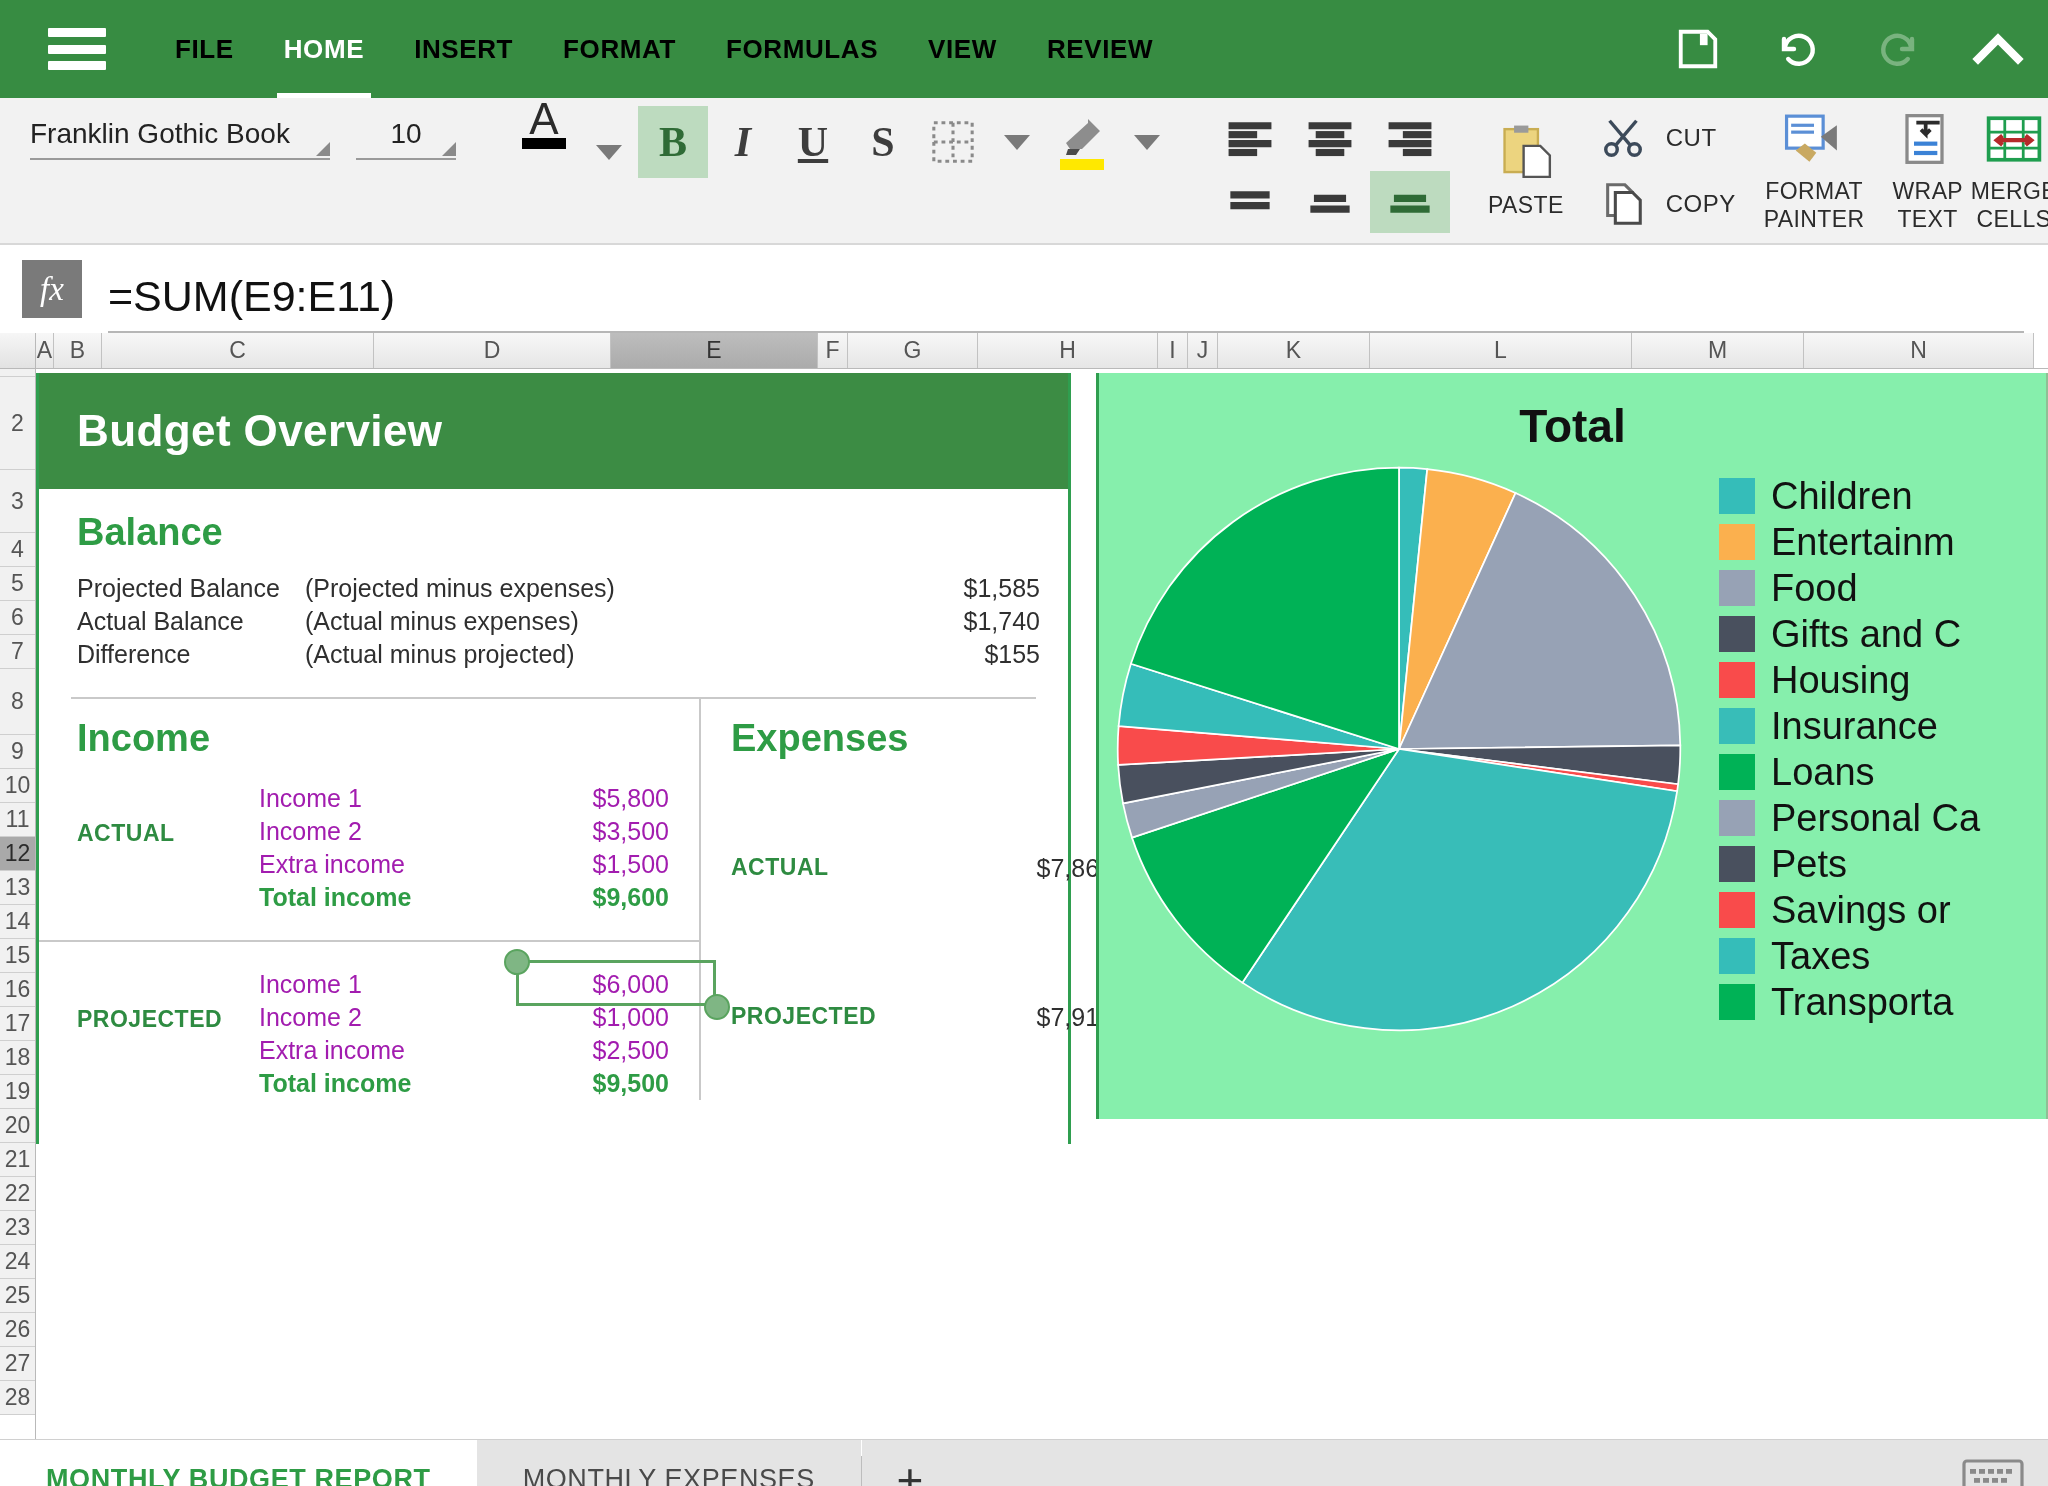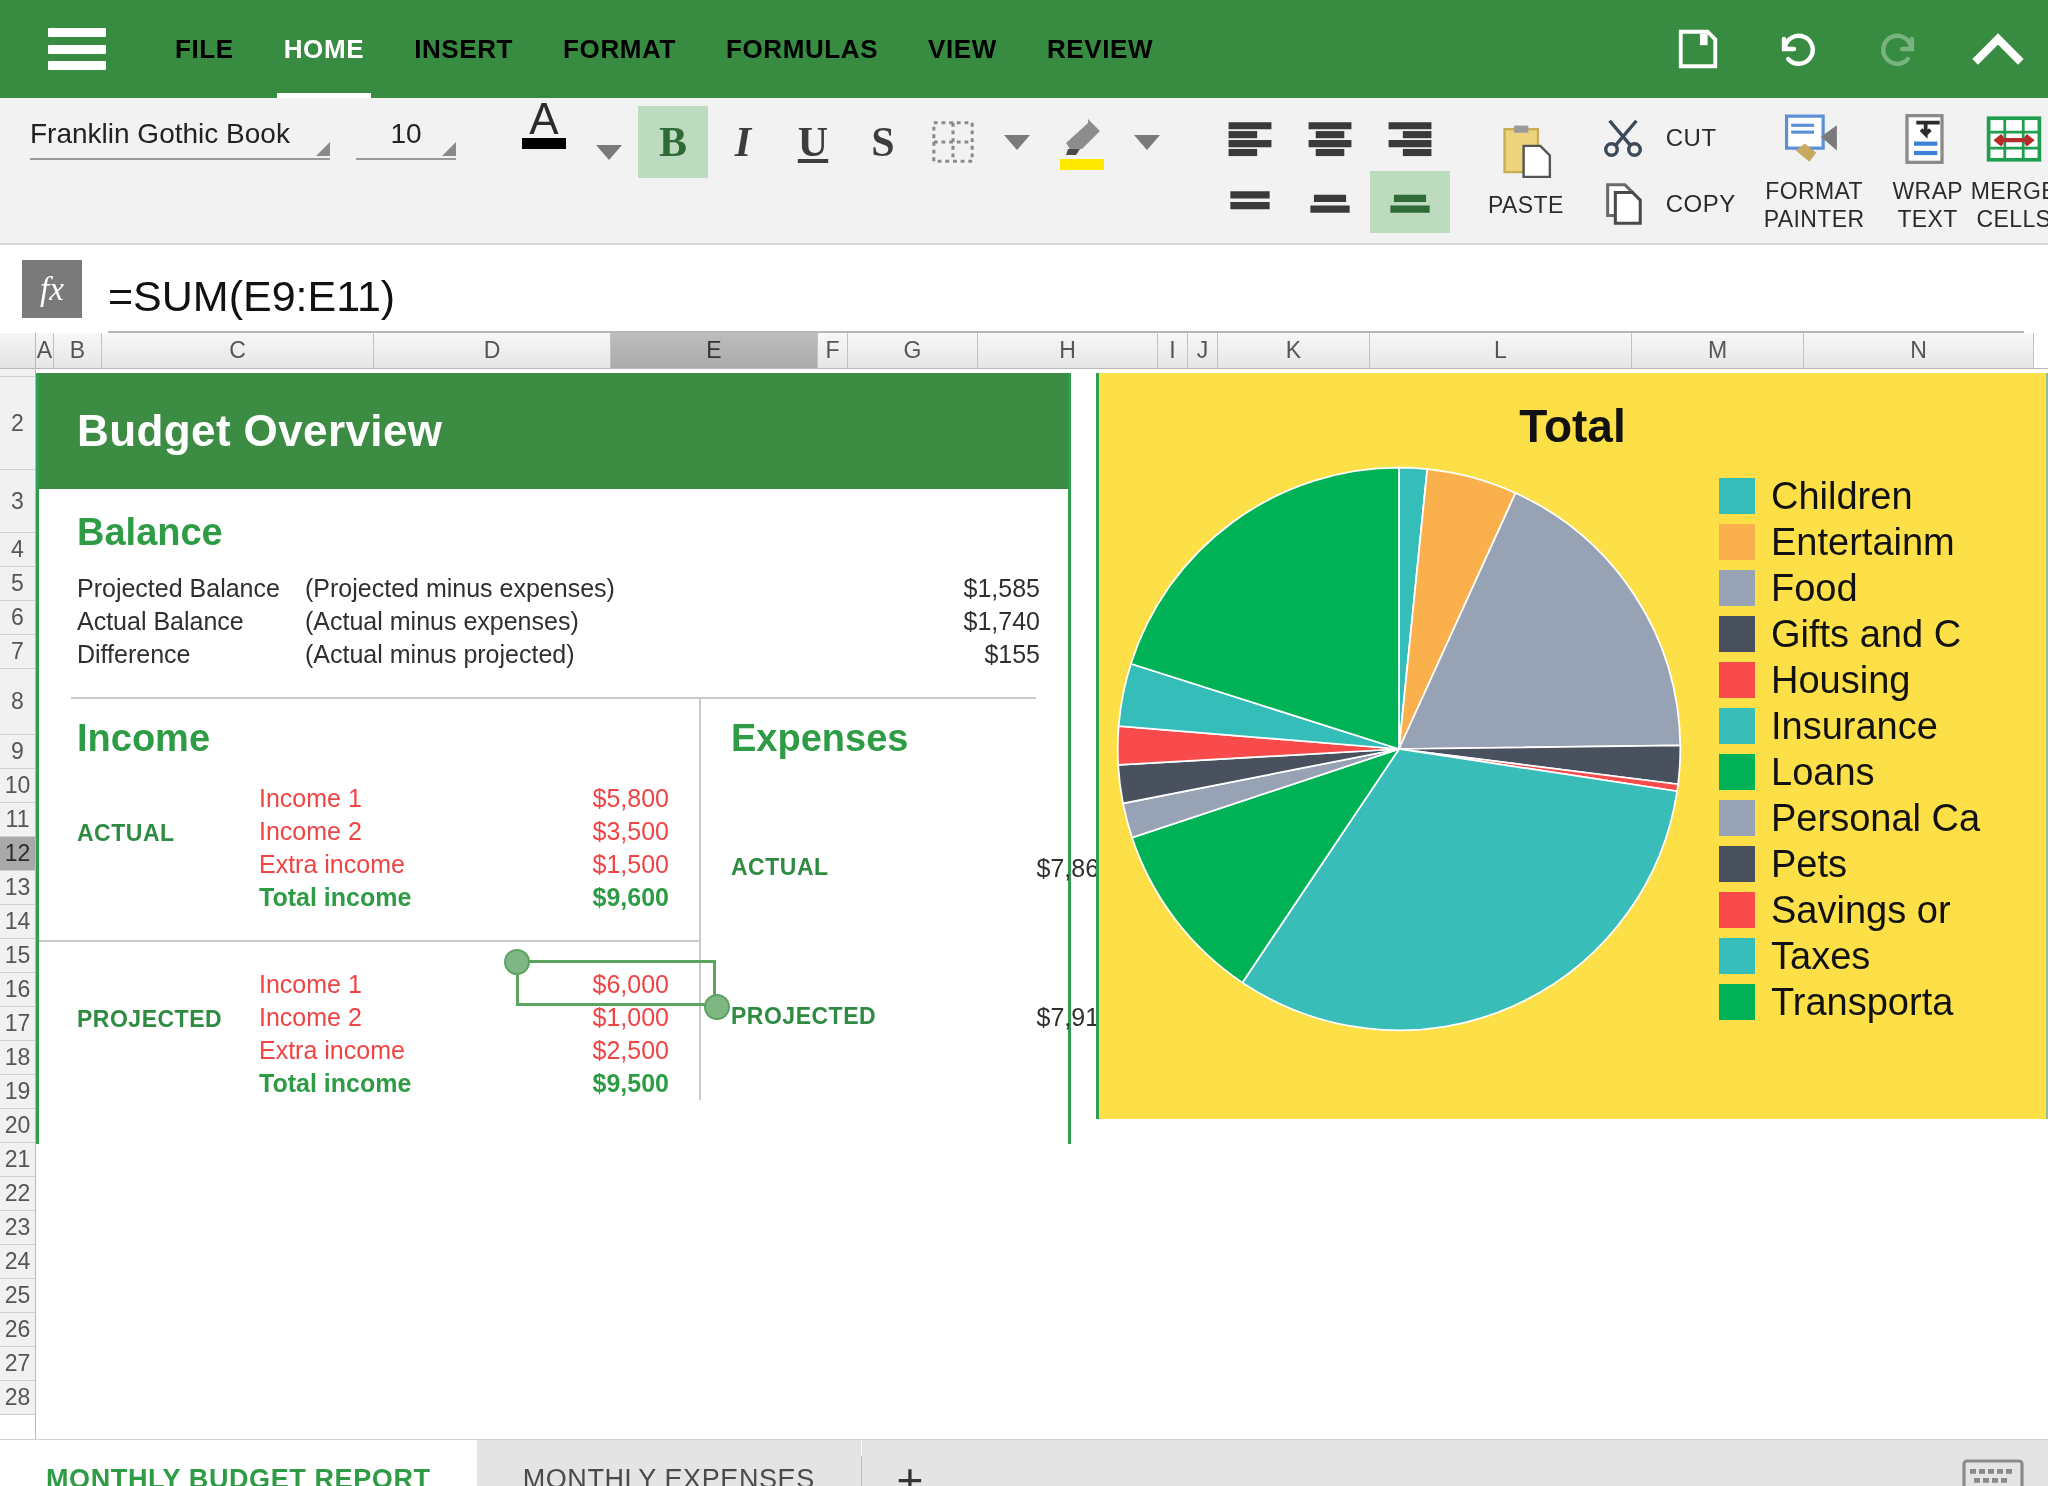--- a/index.html
+++ b/index.html
@@ -162,38 +162,38 @@
   .bal-desc  { flex: 1; }
   .bal-val   { width: 180px; text-align: right; padding-right: 28px;}
   .hr-line { height:2px; background:#c9c9c9; margin: 8px 32px 0 32px; }
 
   .ie-wrap { display: flex; }
   .income-col { width: 660px; padding-left: 38px; position: relative;}
   .exp-col { flex:1; padding-left: 30px; border-left: 2px solid #c9c9c9; }
   .ie-head { font-size:38px; font-weight:bold; color:#2e9c45; margin: 18px 0 22px 0;}
   .tag { font-size: 23px; font-weight:bold; color:#2e8b41; letter-spacing:0.5px;}
   .inc-rows { position: relative; }
-  .inc-row { display:flex; font-size:25px; color:#ef4444; height:33px; align-items:center; }
+  .inc-row { display:flex; font-size:25px; color:#a21caf; height:33px; align-items:center; }
   .inc-row.total { color:#2e9c45; font-weight:bold; }
   .inc-name { width: 230px; }
   .inc-val  { width: 180px; text-align:right; }
 
   
   .sel-box {
     position:absolute; border: 3px solid #5aa45f; pointer-events:none;
   }
   .sel-handle {
     position:absolute; width: 26px; height:26px; border-radius:50%;
     background:#7fb684; border:2px solid #5aa45f;
   }
 
   
   .chart-panel {
     position:absolute; left:1060px; top:4px; right: 0px; height: 746px;
-    background:#fde047; border-left: 3px solid #2f9e4f; border-right:2px solid #8fbf95;
+    background:#86efac; border-left: 3px solid #2f9e4f; border-right:2px solid #8fbf95;
   }
   .chart-title { text-align:center; font-size:46px; font-weight:bold; color:#111; margin-top:26px;}
   .chart-body { display:flex; align-items:center; margin-top: 6px;}
   .legend { margin-left: 20px; }
   .leg-item { display:flex; align-items:center; height: 46px;}
   .leg-swatch { width: 36px; height: 36px; margin-right: 16px; flex:0 0 auto;}
   .leg-text { font-size: 38px; color:#111; white-space:nowrap; }
 
   
   .tabbar {

